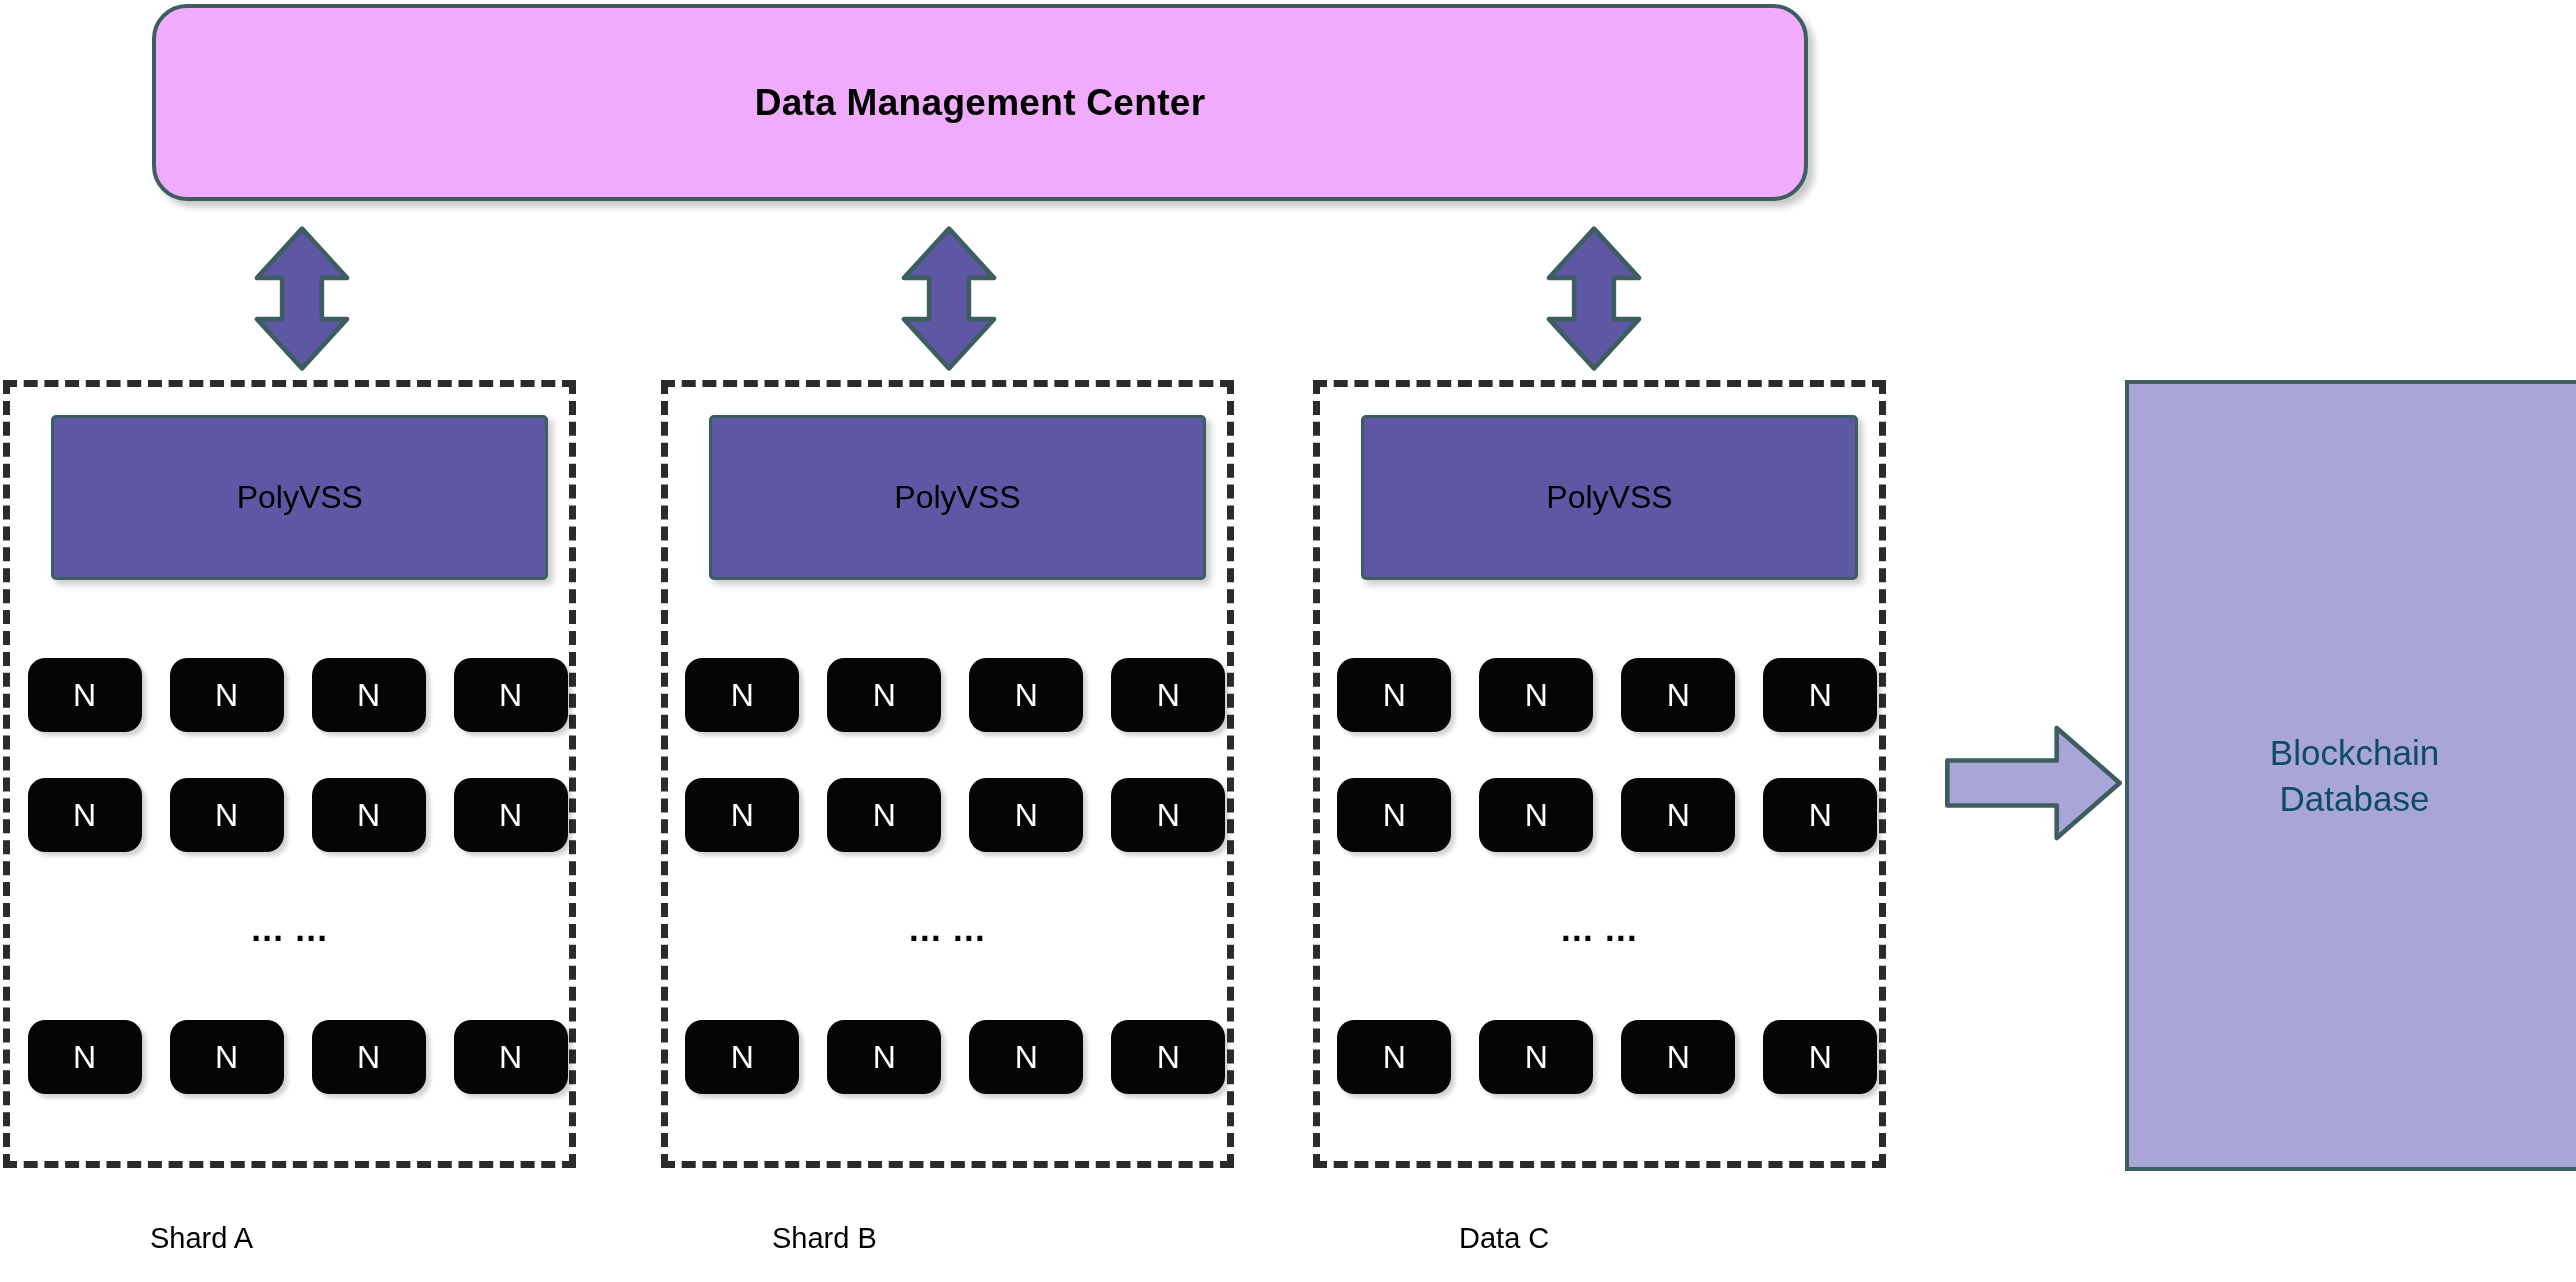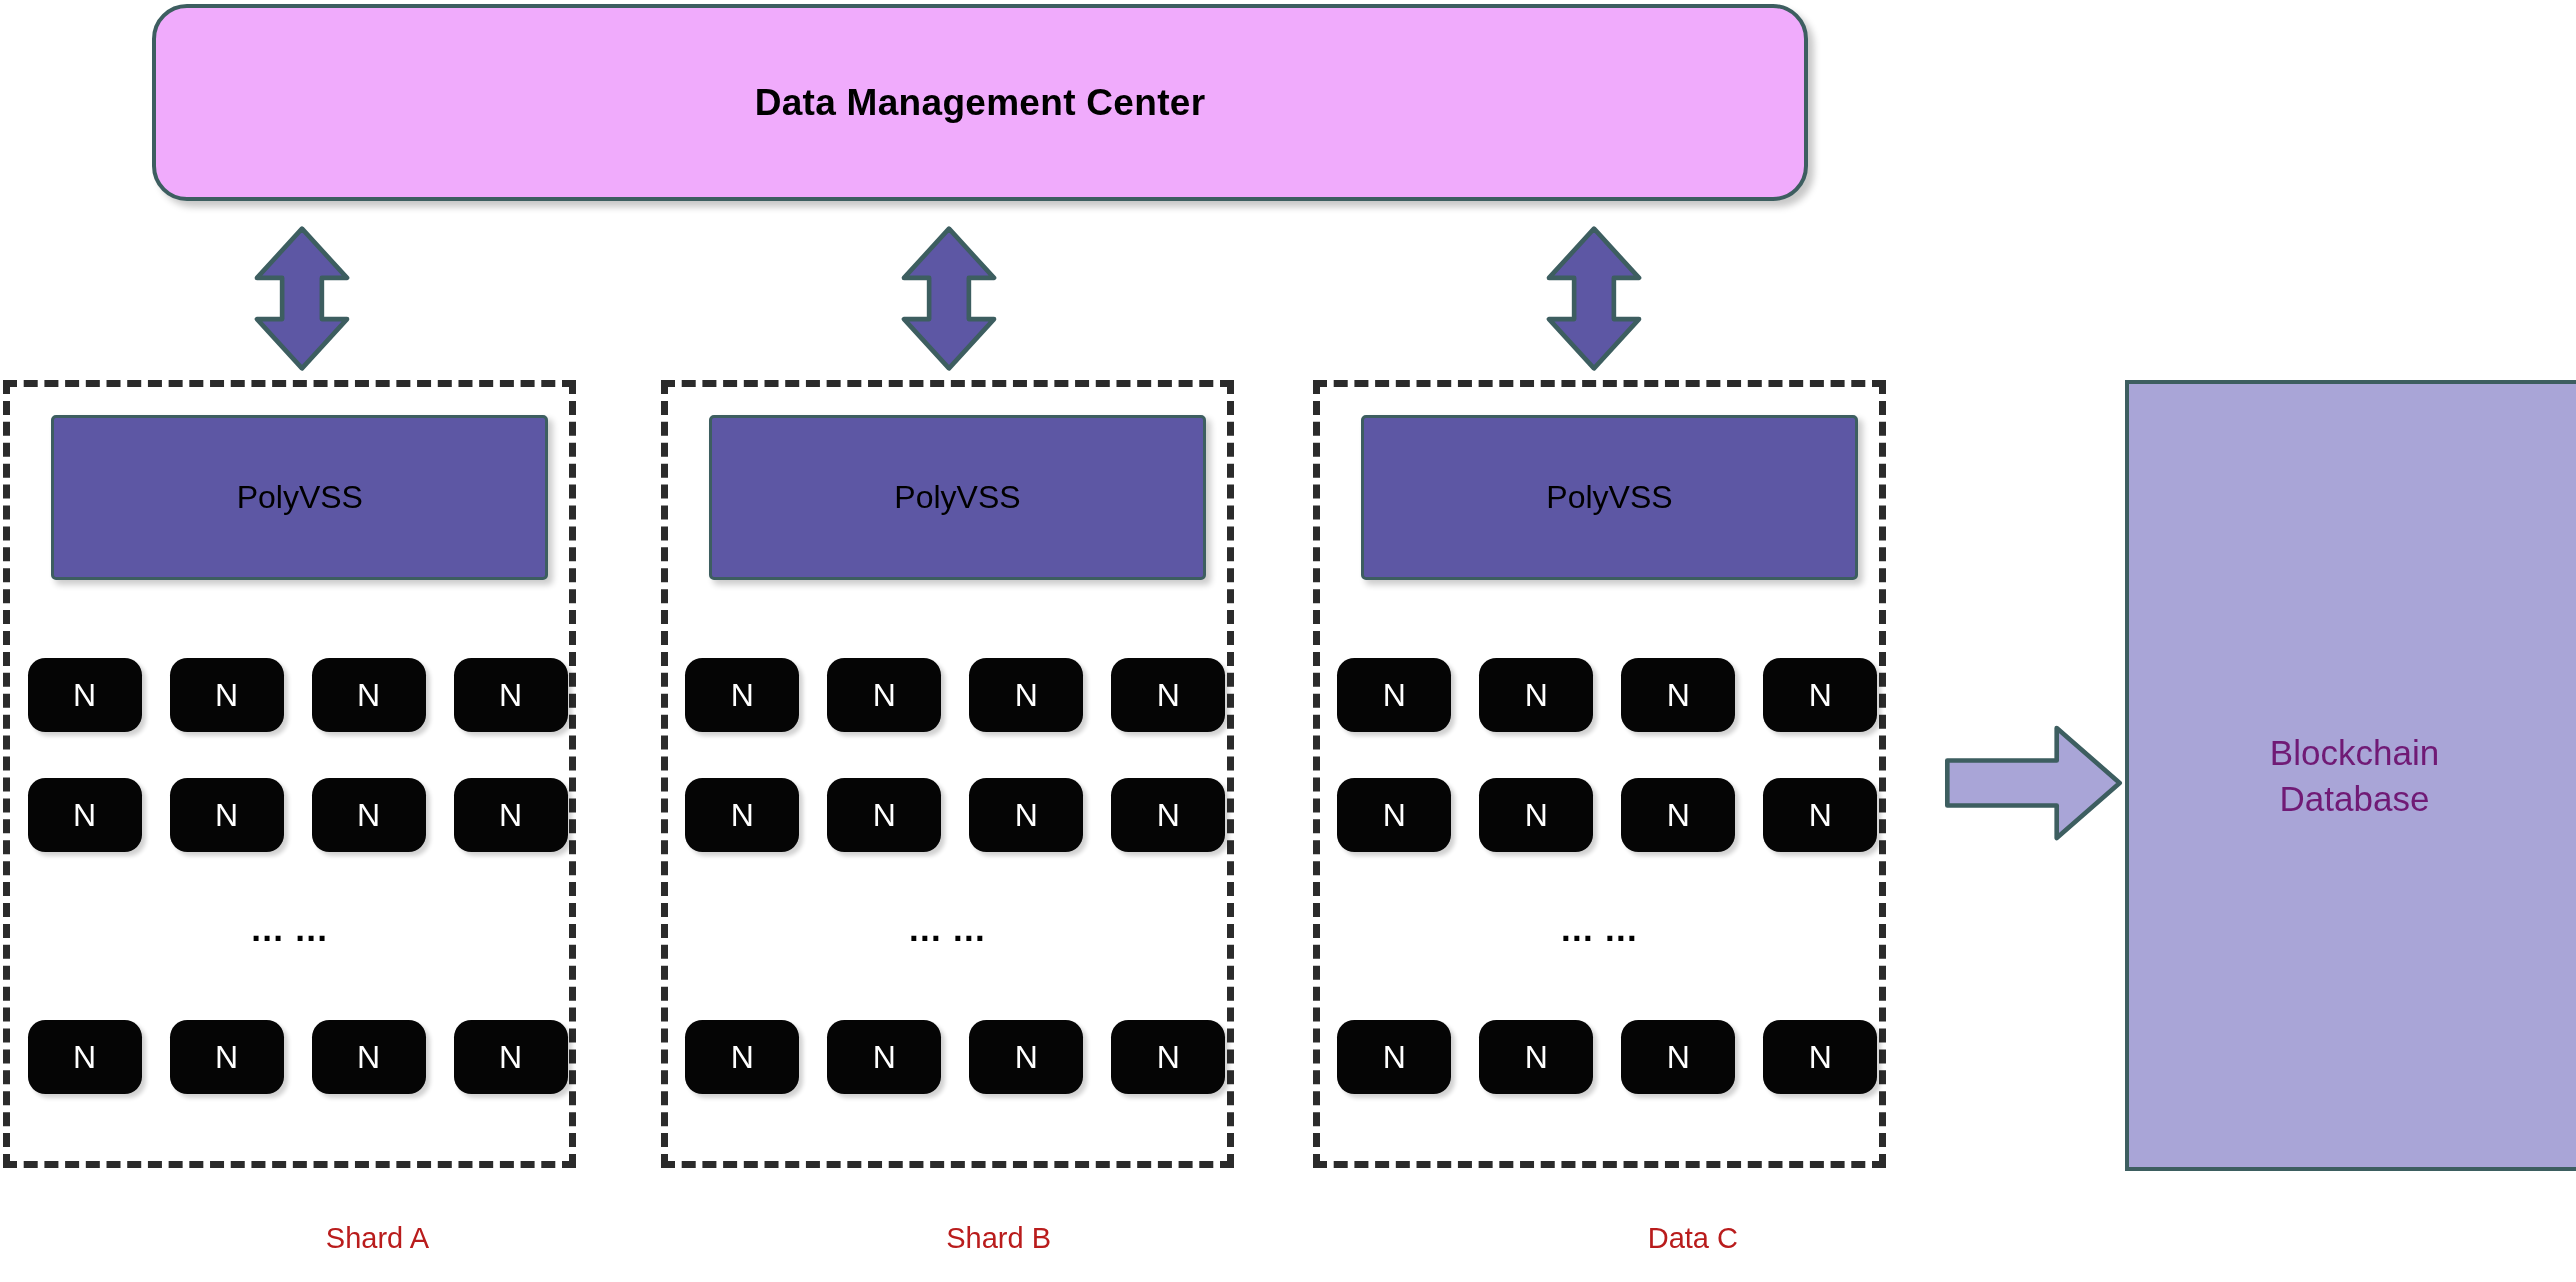--- a/index.html
+++ b/index.html
@@ -120,23 +120,23 @@
     letter-spacing: 1.3px;
     color: #000000;
     font-weight: bold;
   }
 
   
   .shard-caption {
     position: absolute;
     top: 1222px;
     width: 279px;
-    text-align: right;
+    text-align: left;
     font-size: 29px;
-    color: #b91c1c;
+    color: #000000;
   }
 
   
   .flow-arrow {
     position: absolute;
     left: 1944px;
     top: 724px;
     width: 179px;
     height: 118px;
   }
@@ -152,21 +152,21 @@
     background: #a9a5d7;
     border: 4.7px solid #3d5e60;
     box-sizing: border-box;
     display: flex;
     align-items: center;
     justify-content: center;
     text-align: center;
   }
   .bc-label {
     font-size: 35px;
-    color: #701a75;
+    color: #0c4a6e;
     line-height: 1.3;
   }
 </style>
 </head>
 <body>
 
 <div id="canvas">
 
   <div class="dmc-box">
     <span class="dmc-label">Data Management Center</span>

